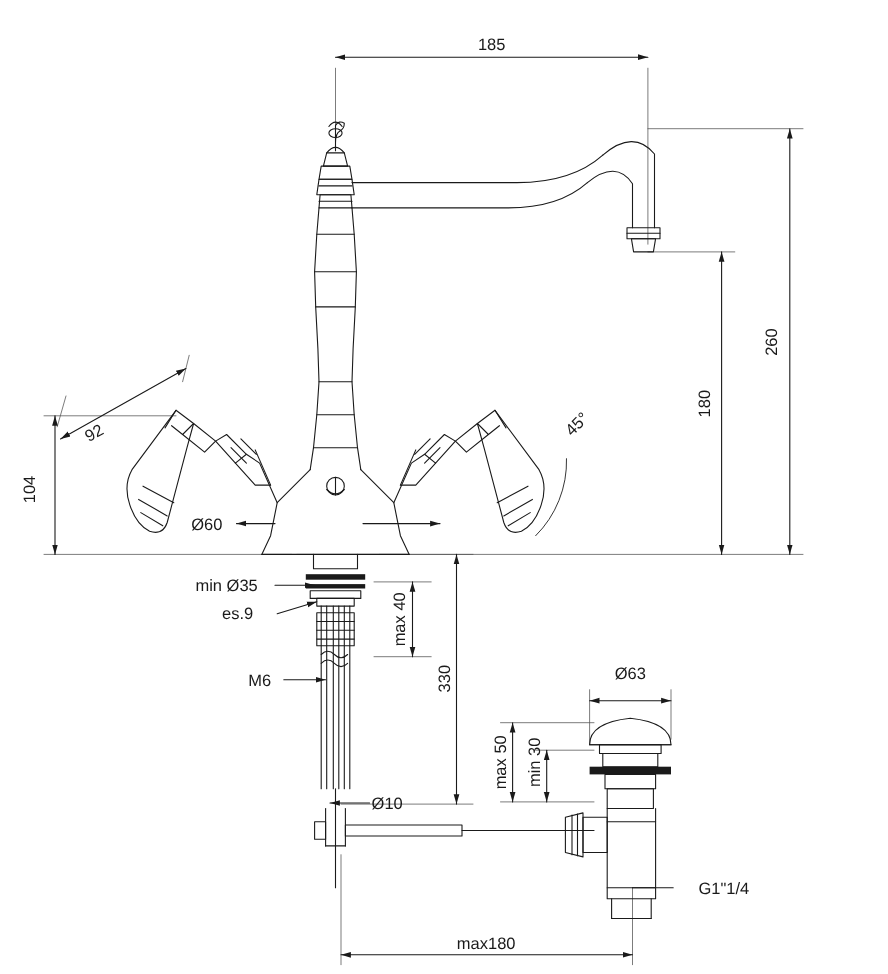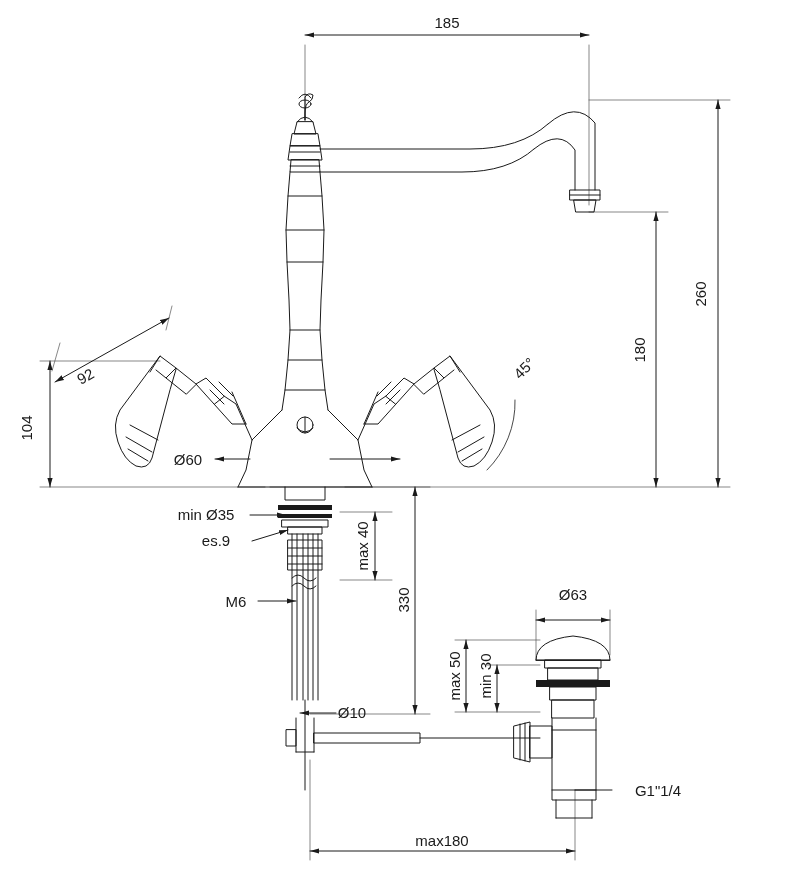--- a/index.html
+++ b/index.html
@@ -1,17 +1,17 @@
 <!DOCTYPE html>
 <html><head>
 <meta charset="utf-8">
 <style>
   html,body{margin:0;padding:0;background:#ffffff;}
   body{width:807px;height:885px;position:relative;font-family:"Liberation Sans",sans-serif;overflow:hidden;}
-  #stage{position:absolute;left:0;top:0;width:807px;height:651px;}
+  #stage{position:absolute;left:0;top:17px;width:807px;height:651px;}
   svg{display:block;}
   .dimtext{font-family:"Liberation Sans",sans-serif;font-size:15px;fill:#1a1a1a;}
   text{user-select:none;}
 </style>
 </head>
 <body>
 
 <div id="stage">
 <svg width="807" height="885" viewBox="0 0 807 885">
   <defs>

